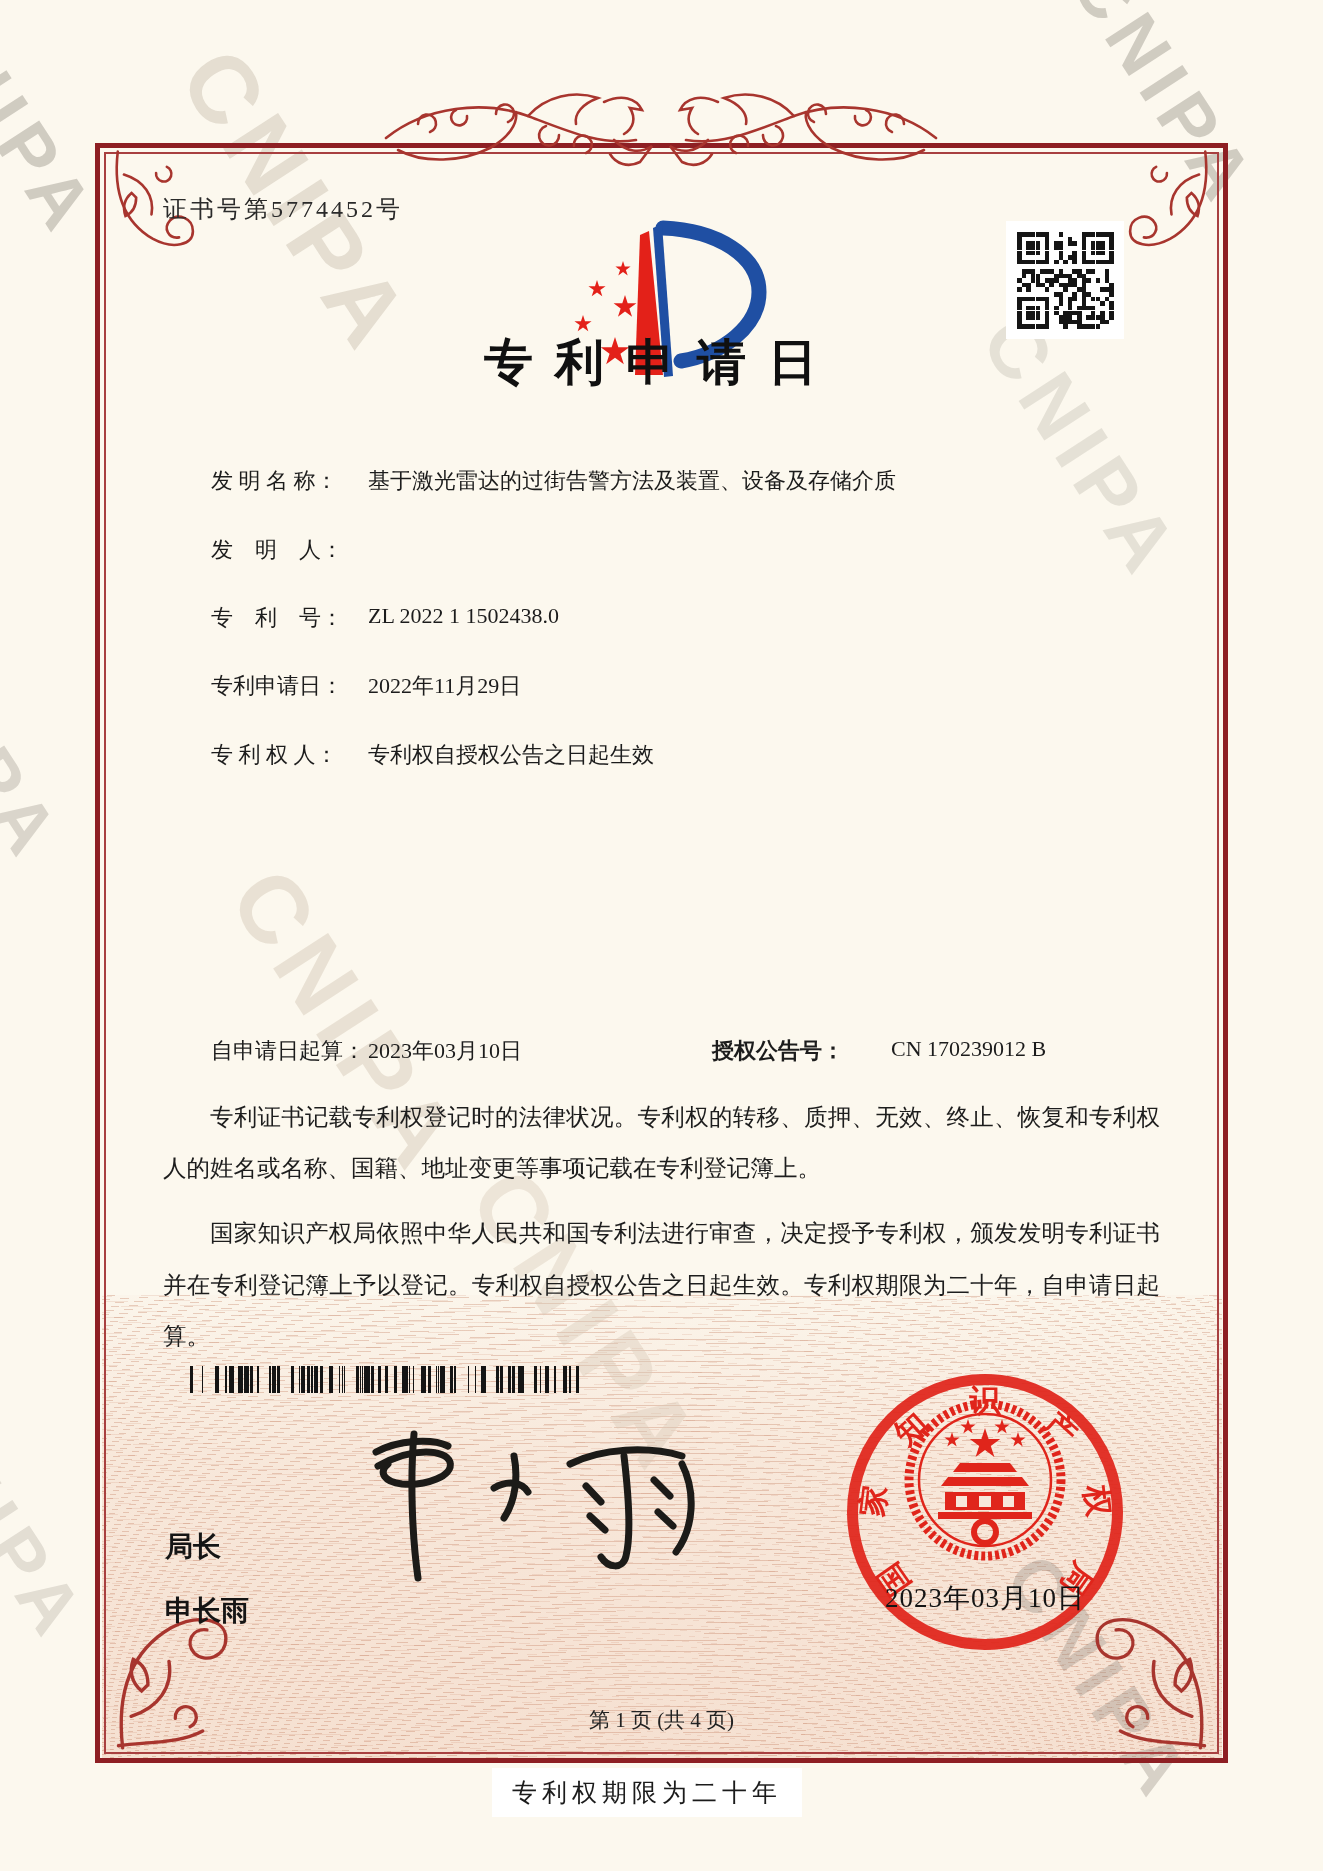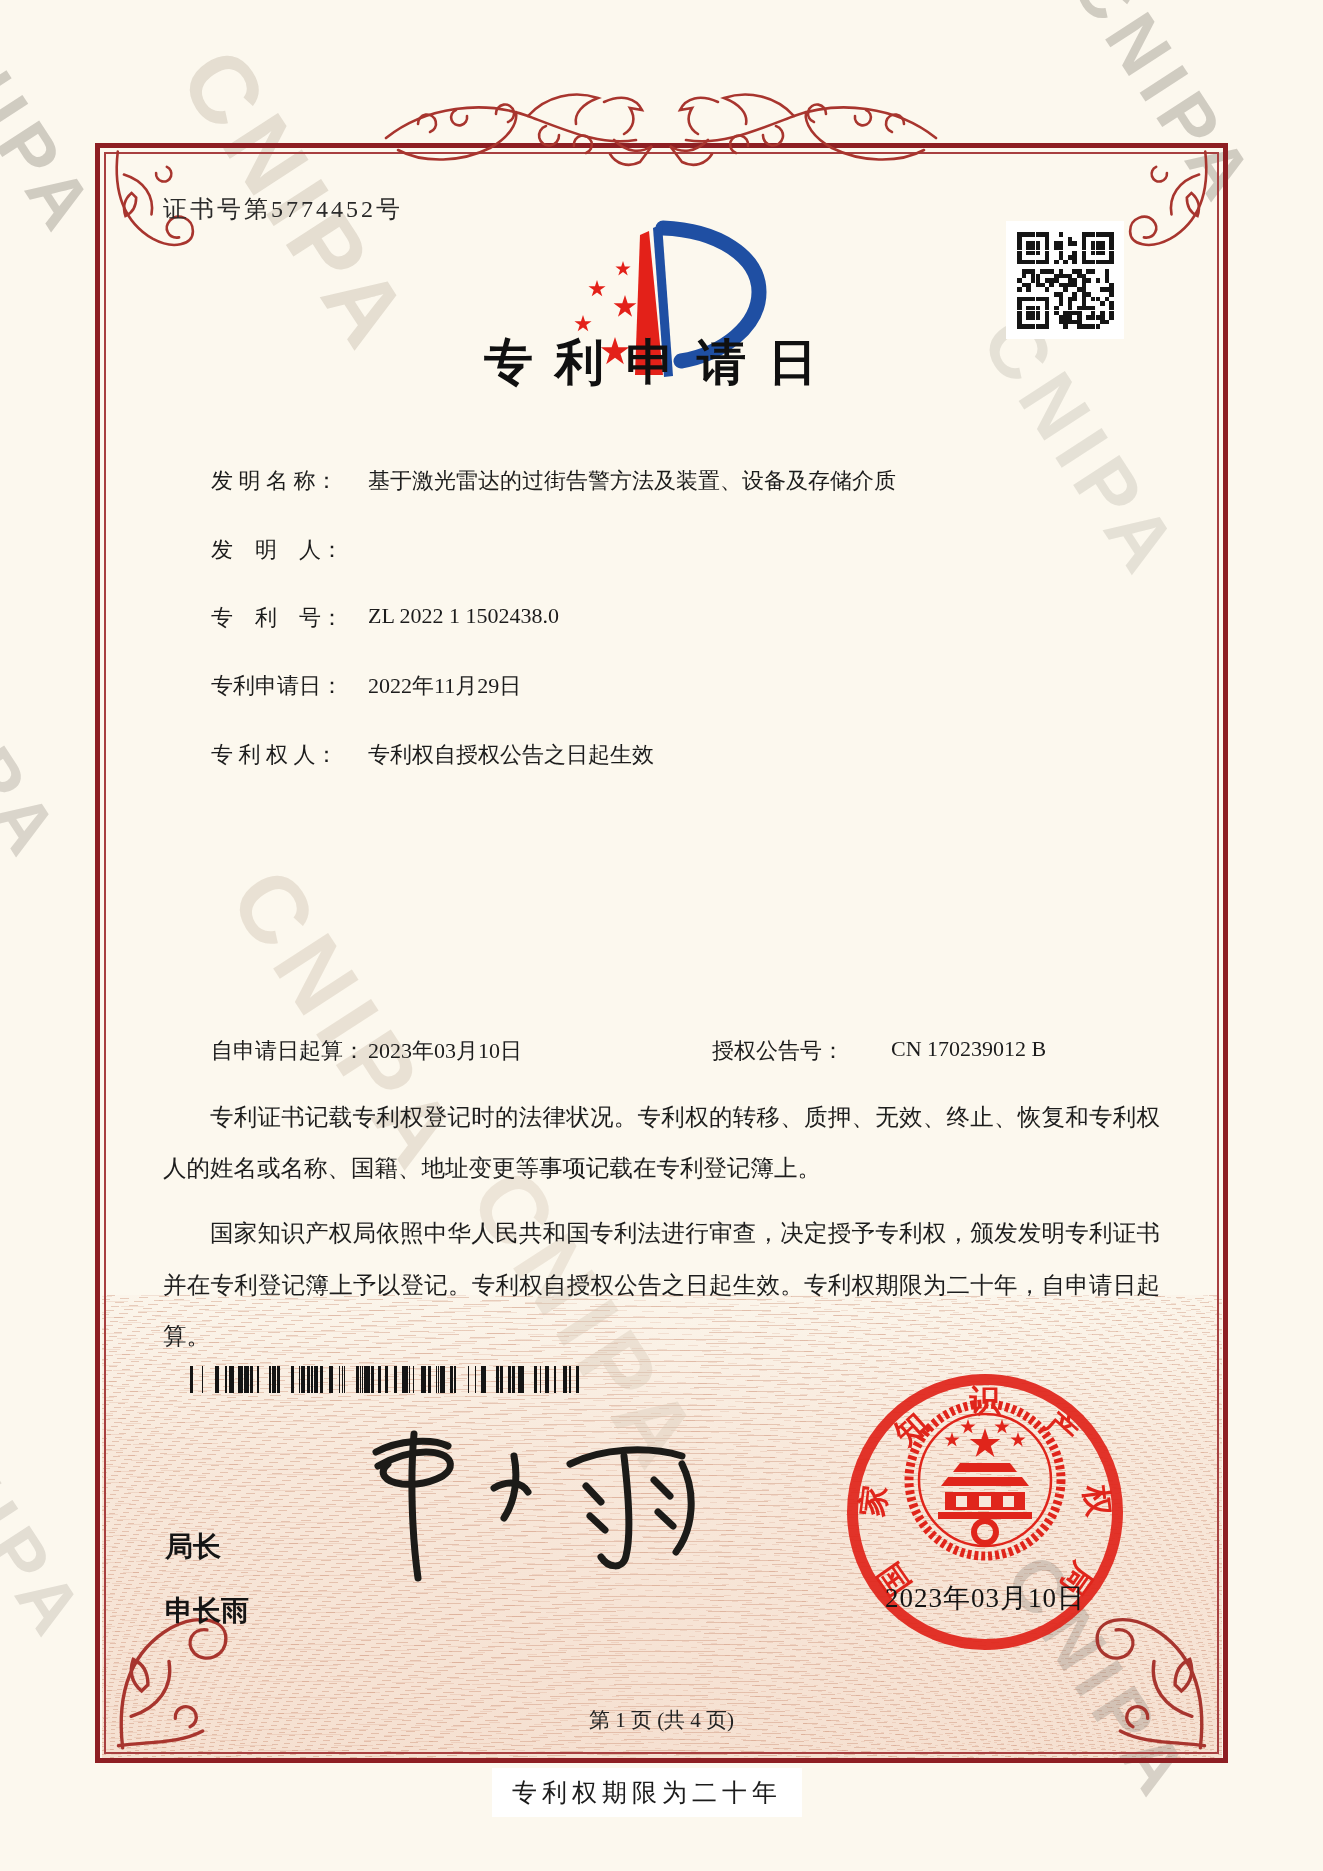--- a/index.html
+++ b/index.html
@@ -31,21 +31,21 @@
   .qr-grid i{position:absolute;background:#151515;}
   .title{position:absolute;left:0;top:330px;width:1323px;text-align:center;z-index:4;
          font-size:49px;font-weight:600;letter-spacing:22px;color:#101010;}
 
   
   .row{position:absolute;left:163px;width:1005px;display:flex;z-index:4;font-size:22px;color:#1c1c1c;margin-left:48px;}
   .row .lab{white-space:pre;width:157px;flex:none;}
   .row .val{flex:none;}
   .addr-val{width:648px;line-height:1.55;}
   .grant .val1{width:344px;flex:none;}
-  .grant .lab2{white-space:pre;width:157px;flex:none;}
+  .grant .lab2{white-space:pre;width:157px;flex:none;font-weight:bold;}
   .grant .val2{padding-left:22px;flex:none;}
 
   
   .paras{position:absolute;left:163px;top:1092px;width:997px;z-index:4;font-size:23.5px;color:#1d1d1d;
          text-align:justify;line-height:2.18;}
   .paras p{margin:0 0 14px 0;text-indent:2em;}
 
   
   .barcode{position:absolute;left:190px;top:1366px;width:390px;height:27px;z-index:4;background:#fff0;}
   .barcode i{position:absolute;top:0;bottom:0;background:#141414;}

